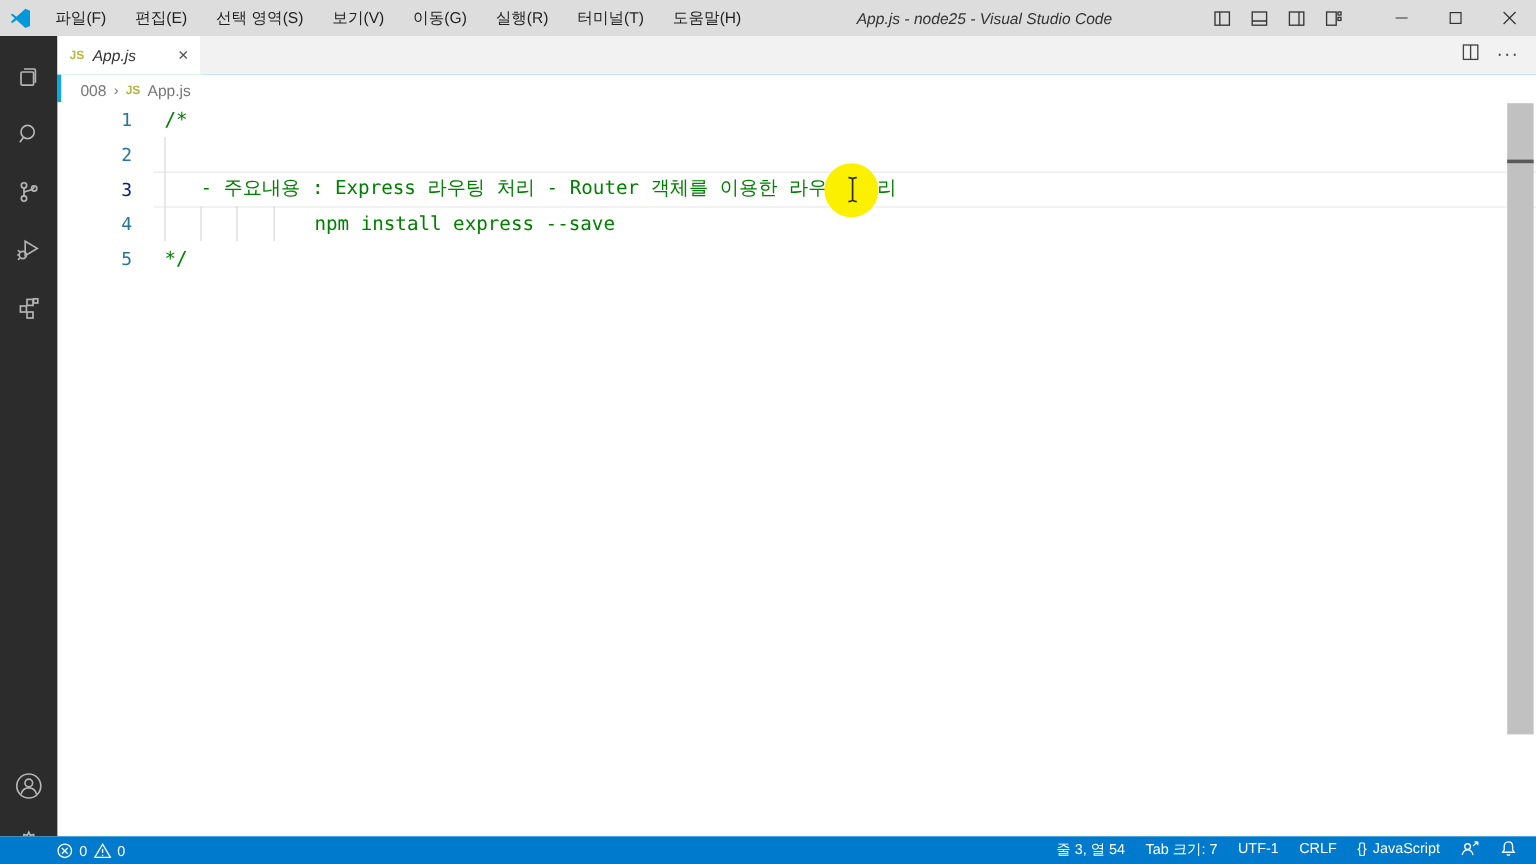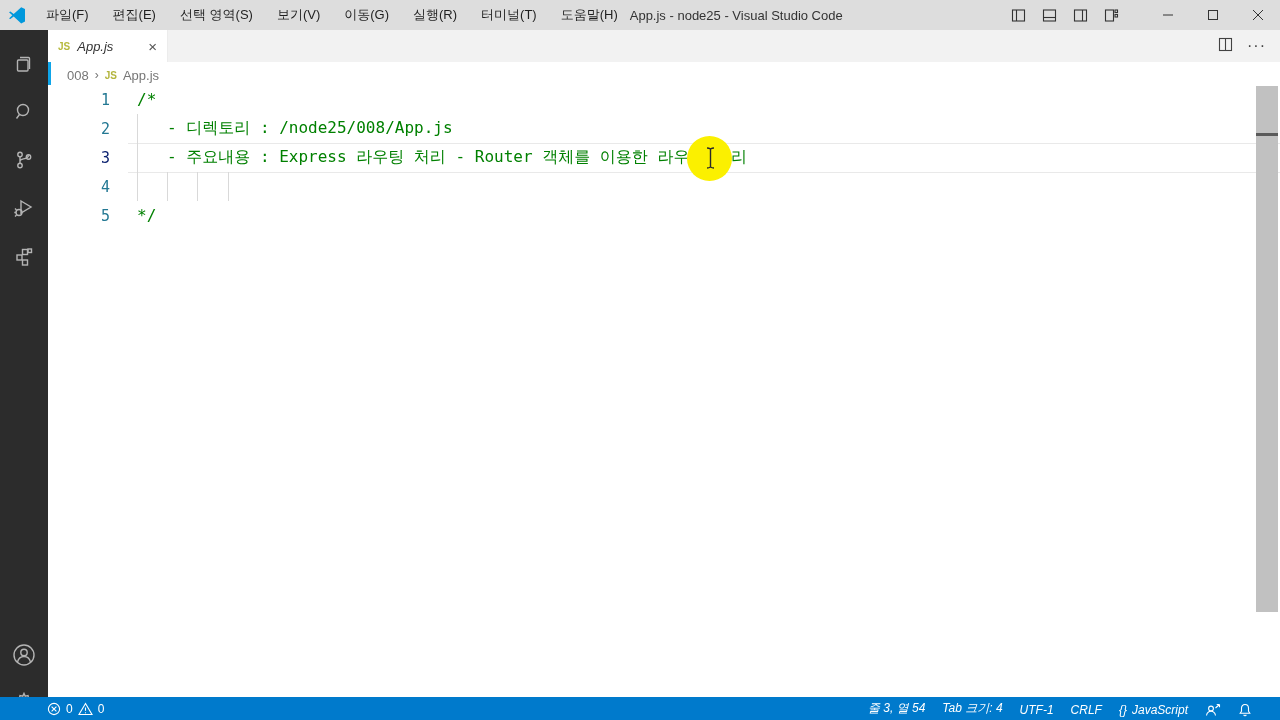--- a/index.html
+++ b/index.html
@@ -4,21 +4,21 @@
 <style>
   * { margin:0; padding:0; box-sizing:border-box; }
   html,body { width:1280px; height:720px; overflow:hidden; font-family:"Liberation Sans","DejaVu Sans",sans-serif; }
   .app { position:relative; width:1280px; height:720px; background:#ffffff; }
 
   
   .titlebar { position:absolute; top:0; left:0; width:1280px; height:30px; background:#dddddd; display:flex; align-items:center; }
   .logo { width:34px; display:flex; justify-content:center; align-items:center; }
   .menubar { display:flex; align-items:center; height:100%; }
   .menu-item { padding:12px 12px; font-size:13px; color:#1f1f1f; height:100%; display:flex; align-items:center; cursor:default; }
-  .win-title { flex:1; text-align:left; font-size:13px; color:#333333; white-space:nowrap; }
+  .win-title { flex:1; text-align:center; font-size:13px; color:#333333; white-space:nowrap;font-style:italic; }
   .layout-controls { display:flex; align-items:center; gap:16px; margin-right:26px; }
   .layout-controls svg { display:block; }
   .window-controls { display:flex; align-items:stretch; height:100%; }
   .win-btn { width:45px; display:flex; align-items:center; justify-content:center; height:100%; }
 
   
   .activitybar { position:absolute; top:30px; left:0; width:48px; height:667px; background:#2c2c2c; }
   .ab-icon { position:absolute; left:0; width:48px; height:48px; display:flex; align-items:center; justify-content:center; }
 
   
@@ -44,21 +44,21 @@
   .code-text { font-family:"DejaVu Sans Mono","Liberation Mono",monospace; font-size:16px; color:#008000; white-space:pre; }
   .indent-guide { position:absolute; width:1px; background:#d9d9d9; z-index:2; }
   .click-highlight { position:absolute; left:639px; top:51px; width:45px; height:45px; border-radius:50%; background:#fbf000; z-index:3; }
   .ibeam { position:absolute; left:656px; top:61px; z-index:4; }
   .scrollbar { position:absolute; left:1208px; top:1px; width:22px; height:526px; background:#c1c1c1; z-index:5; }
   .scroll-marker { position:absolute; left:1208px; top:48px; width:22px; height:3px; background:#5a5a5a; z-index:6; }
 
   
   .statusbar { position:absolute; bottom:0; left:0; width:1280px; height:23px; background:#007acc; color:#ffffff; display:flex; align-items:center; font-size:12px; }
   .sb-left { display:flex; align-items:center; gap:5px; padding-left:47px; }
-  .sb-right { margin-left:auto; display:flex; align-items:flex-end; gap:17px; padding-right:28px;font-style:italic; }
+  .sb-right { margin-left:auto; display:flex; align-items:flex-start; gap:17px; padding-right:16px; }
   .sb-item { display:flex; align-items:center; gap:5px; white-space:nowrap; }
   .sb-icon { display:flex; align-items:center; }
 </style>
 </head>
 <body>
 
 <div class="app">
 
   <div class="titlebar">
     <div class="logo">
@@ -207,28 +207,28 @@
       <div class="indent-guide" style="left:119px; top:87px; height:29px"></div>
       <div class="indent-guide" style="left:149px; top:87px; height:29px"></div>
       <div class="indent-guide" style="left:180px; top:87px; height:29px"></div>
 
       <div class="code-row" style="top:0">
         <div class="ln">1</div>
         <div class="code-text" style="padding-left:27px">/*</div>
       </div>
       <div class="code-row" style="top:29px">
         <div class="ln">2</div>
-        <div class="code-text" style="padding-left:57px">- 디렉토리 : /node25/008/App.js</div>
       </div>
       <div class="code-row" style="top:58px">
         <div class="ln active">3</div>
         <div class="code-text" style="padding-left:57px">- 주요내용 : Express 라우팅 처리 - Router 객체를 이용한 라우팅 처리</div>
       </div>
       <div class="code-row" style="top:87px">
         <div class="ln">4</div>
+        <div class="code-text" style="padding-left:152px">npm install express --save</div>
       </div>
       <div class="code-row" style="top:116px">
         <div class="ln">5</div>
         <div class="code-text" style="padding-left:27px">*/</div>
       </div>
 
       <div class="click-highlight"></div>
       <div class="ibeam">
         <svg width="13" height="24" viewBox="0 0 13 24" fill="none" stroke="#2a2a2a" stroke-width="1.4">
             <path d="M3 2 C5 2 6.5 3 6.5 3 C6.5 3 8 2 10 2 M6.5 3 V21 M3 22 C5 22 6.5 21 6.5 21 C6.5 21 8 22 10 22"></path>
@@ -253,21 +253,21 @@
           <svg width="15" height="14" viewBox="0 0 15 14" fill="none" stroke="#fff" stroke-width="1.1">
             <path d="M7.5 1.5 L14 12.5 H1 Z"></path>
             <line x1="7.5" y1="5.5" x2="7.5" y2="8.8"></line>
             <line x1="7.5" y1="10.3" x2="7.5" y2="11.3"></line>
           </svg>
         </span>
       <span>0</span>
     </div>
     <div class="sb-right">
       <span class="sb-item">줄 3, 열 54</span>
-      <span class="sb-item">Tab 크기: 4</span>
+      <span class="sb-item">Tab 크기: 7</span>
       <span class="sb-item">UTF-1</span>
       <span class="sb-item">CRLF</span>
       <span class="sb-item">
         <span>{}</span>
         <span>JavaScript</span>
       </span>
       <span class="sb-icon">
           <svg width="16" height="14" viewBox="0 0 16 14" fill="none" stroke="#fff" stroke-width="1.1">
             <circle cx="6" cy="5.5" r="2.4"></circle>
             <path d="M1.5 12.5 c0.6-3 2.6-4.2 4.5-4.2 s3.9 1.2 4.5 4.2"></path>

